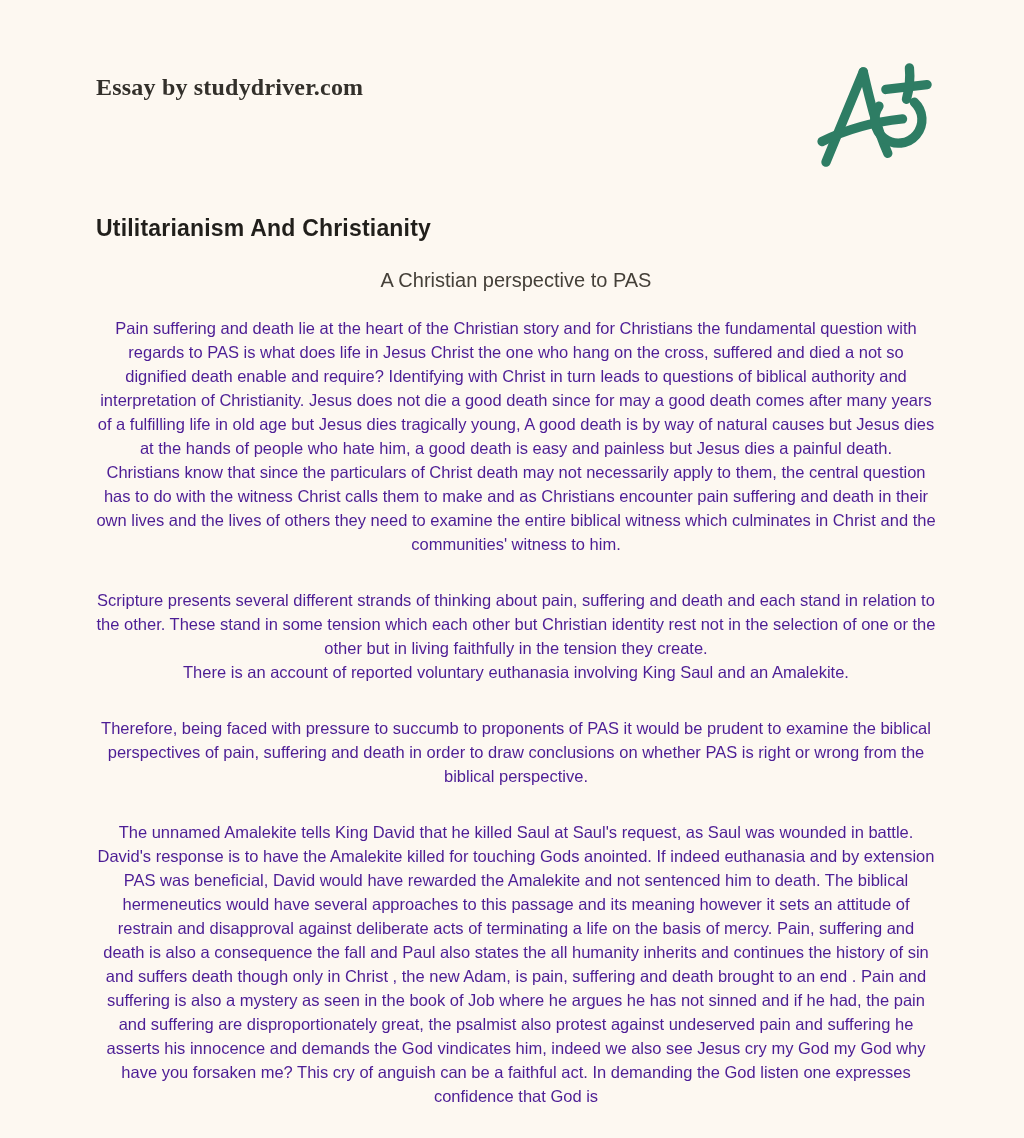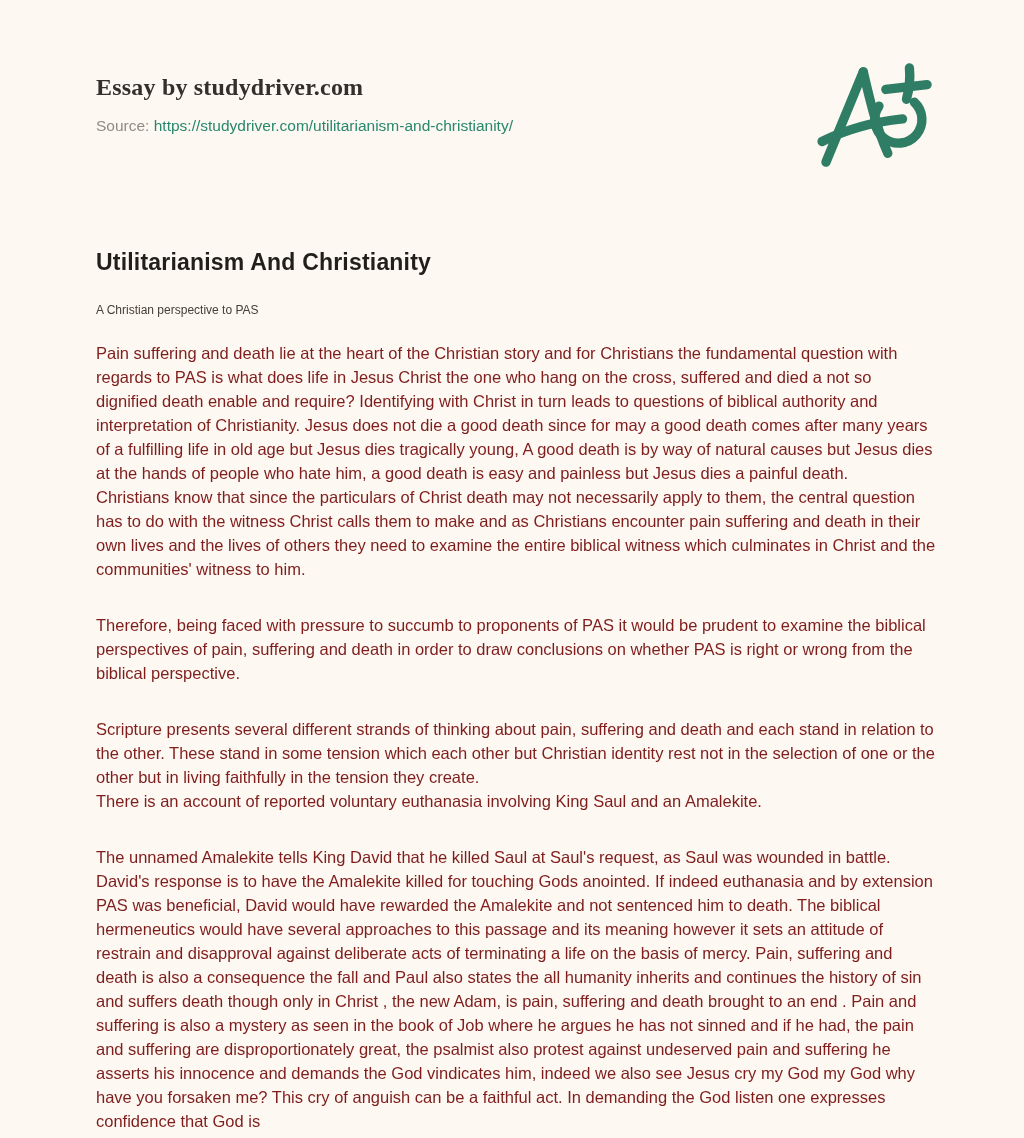--- a/index.html
+++ b/index.html
@@ -46,31 +46,33 @@
   .logo svg { width: 100%; height: 100%; }
   .essay-title {
     margin: 114px 0 0 0;
     font-size: 23px;
     font-weight: 700;
     color: #211f1b;
     letter-spacing: 0.2px;
   }
   .subtitle {
     margin: 27px 0 8px 0;
-    font-size: 12px;
+    font-size: 20px;
     color: #454039;
+    text-align: center;
   }
   .body-text {
     margin-top: 24px;
   }
   .para {
     margin: 0 0 32px 0;
     font-size: 16.5px;
     line-height: 24px;
-    color: #7f1d1d;
+    color: #4c1d95;
+    text-align: center;
   }
   .para .seg { display: block; }
   .para .seg:empty { display: none; }
 </style>
 </head>
 <body>
 
 <div class="logo">
   <svg viewBox="0 0 130 110" fill="none" xmlns="http://www.w3.org/2000/svg">
     <g stroke="#2e7d64" stroke-width="9.5" stroke-linecap="round" fill="none">
@@ -85,37 +87,35 @@
 
       <path d="M 97 6 C 98 16 97 27 94 38"></path>
 
       <path d="M 66 45 A 24 24 0 1 0 102 41"></path>
     </g>
   </svg>
 </div>
 
 <div class="content">
   <h1 class="site-title">Essay by studydriver.com</h1>
-  <p class="source-row"><span>Source:</span>
-    <a class="source-link">https://studydriver.com/utilitarianism-and-christianity/</a></p>
 
   <h2 class="essay-title">Utilitarianism And Christianity</h2>
   <p class="subtitle">A Christian perspective to PAS</p>
 
   <div class="body-text">
     <div class="para">
       <span class="seg">Pain suffering and death lie at the heart of the Christian story and for Christians the fundamental question with regards to PAS is what does life in Jesus Christ the one who hang on the cross, suffered and died a not so dignified death enable and require? Identifying with Christ in turn leads to questions of biblical authority and interpretation of Christianity. Jesus does not die a good death since for may a good death comes after many years of a fulfilling life in old age but Jesus dies tragically young, A good death is by way of natural causes but Jesus dies at the hands of people who hate him, a good death is easy and painless but Jesus dies a painful death.</span>
       <span class="seg">Christians know that since the particulars of Christ death may not necessarily apply to them, the central question has to do with the witness Christ calls them to make and as Christians encounter pain suffering and death in their own lives and the lives of others they need to examine the entire biblical witness which culminates in Christ and the communities' witness to him.</span>
     </div>
     <div class="para">
+      <span class="seg">Scripture presents several different strands of thinking about pain, suffering and death and each stand in relation to the other. These stand in some tension which each other but Christian identity rest not in the selection of one or the other but in living faithfully in the tension they create.</span>
+      <span class="seg">There is an account of reported voluntary euthanasia involving King Saul and an Amalekite.</span>
+    </div>
+    <div class="para">
       <span class="seg">Therefore, being faced with pressure to succumb to proponents of PAS it would be prudent to examine the biblical perspectives of pain, suffering and death in order to draw conclusions on whether PAS is right or wrong from the biblical perspective.</span>
 
-    </div>
-    <div class="para">
-      <span class="seg">Scripture presents several different strands of thinking about pain, suffering and death and each stand in relation to the other. These stand in some tension which each other but Christian identity rest not in the selection of one or the other but in living faithfully in the tension they create.</span>
-      <span class="seg">There is an account of reported voluntary euthanasia involving King Saul and an Amalekite.</span>
     </div>
     <div class="para">
       <span class="seg">The unnamed Amalekite tells King David that he killed Saul at Saul's request, as Saul was wounded in battle. David's response is to have the Amalekite killed for touching Gods anointed. If indeed euthanasia and by extension PAS was beneficial, David would have rewarded the Amalekite and not sentenced him to death. The biblical hermeneutics would have several approaches to this passage and its meaning however it sets an attitude of restrain and disapproval against deliberate acts of terminating a life on the basis of mercy. Pain, suffering and death is also a consequence the fall and Paul also states the all humanity inherits and continues the history of sin and suffers death though only in Christ , the new Adam, is pain, suffering and death brought to an end . Pain and suffering is also a mystery as seen in the book of Job where he argues he has not sinned and if he had, the pain and suffering are disproportionately great, the psalmist also protest against undeserved pain and suffering he asserts his innocence and demands the God vindicates him, indeed we also see Jesus cry my God my God why have you forsaken me? This cry of anguish can be a faithful act. In demanding the God listen one expresses confidence that God is</span>
 
     </div>
   </div>
 </div>
 
 </body></html>

